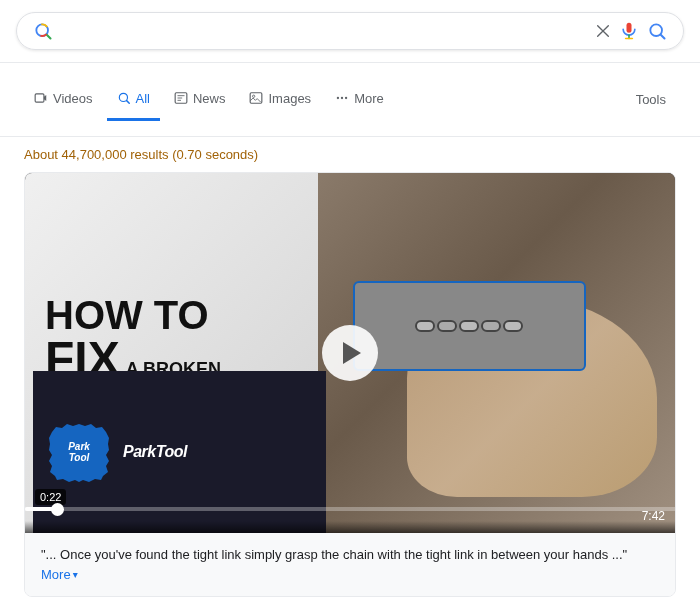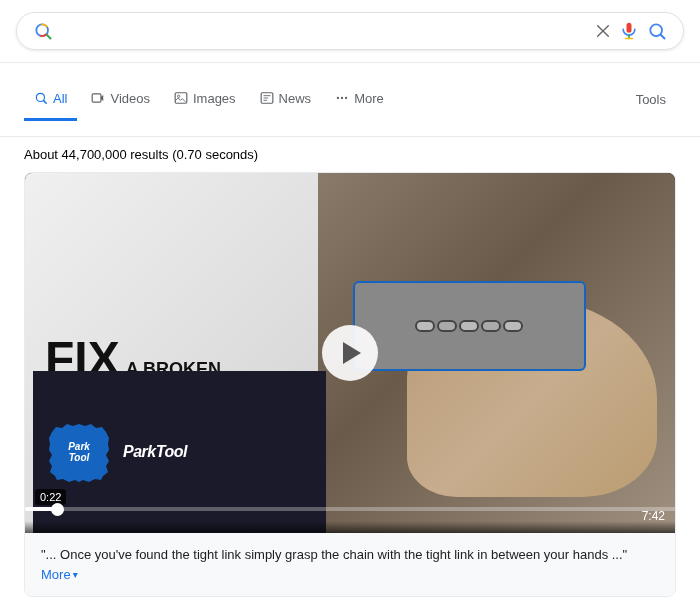--- a/index.html
+++ b/index.html
@@ -74,21 +74,21 @@
       font-size: 13px;
       color: #5f6368;
       cursor: pointer;
       padding: 29px 10px;
     }
 
     
     .results-count {
       padding: 10px 24px;
       font-size: 13px;
-      color: #000000;
+      color: #a16207;
     }
 
     
     .video-container {
       margin: 0 24px;
       border-radius: 8px;
       overflow: hidden;
       border: 1px solid #e8eaed;
     }
 
@@ -249,52 +249,52 @@
     <button class="search-icon-btn">
       <svg width="20" height="20" viewBox="0 0 24 24" fill="none">
         <circle cx="11" cy="11" r="7" stroke="#4285f4" stroke-width="2.2"></circle>
         <line x1="16.5" y1="16.5" x2="21" y2="21" stroke="#4285f4" stroke-width="2.5" stroke-linecap="round"></line>
       </svg>
     </button>
   </div>
 </div>
 
 <div class="tabs-area">
+  <div class="tab">
+    <svg width="14" height="14" viewBox="0 0 24 24" fill="none">
+      <rect x="2" y="5" width="15" height="14" rx="2" stroke="#5f6368" stroke-width="2"></rect>
+      <polygon points="21,7 17,10 17,14 21,17" fill="#5f6368"></polygon>
+    </svg>
+    <span>Videos</span>
+  </div>
   <div class="tab active">
     <svg width="14" height="14" viewBox="0 0 24 24" fill="none">
       <circle cx="11" cy="11" r="7" stroke="#1a73e8" stroke-width="2"></circle>
       <line x1="16.5" y1="16.5" x2="21" y2="21" stroke="#1a73e8" stroke-width="2.5" stroke-linecap="round"></line>
     </svg>
     <span>All</span>
-  </div>
-  <div class="tab">
-    <svg width="14" height="14" viewBox="0 0 24 24" fill="none">
-      <rect x="2" y="5" width="15" height="14" rx="2" stroke="#5f6368" stroke-width="2"></rect>
-      <polygon points="21,7 17,10 17,14 21,17" fill="#5f6368"></polygon>
-    </svg>
-    <span>Videos</span>
-  </div>
-  <div class="tab">
-    <svg width="14" height="14" viewBox="0 0 24 24" fill="none">
-      <rect x="2" y="3" width="20" height="18" rx="2" stroke="#5f6368" stroke-width="2"></rect>
-      <circle cx="8" cy="9" r="2" stroke="#5f6368" stroke-width="1.5"></circle>
-      <path d="M2 17l5-5 4 4 3-3 6 6" stroke="#5f6368" stroke-width="1.5" fill="none"></path>
-    </svg>
-    <span>Images</span>
   </div>
   <div class="tab">
     <svg width="14" height="14" viewBox="0 0 24 24" fill="none">
       <rect x="2" y="3" width="20" height="18" rx="2" stroke="#5f6368" stroke-width="2"></rect>
       <line x1="6" y1="8" x2="18" y2="8" stroke="#5f6368" stroke-width="1.5"></line>
       <line x1="6" y1="12" x2="14" y2="12" stroke="#5f6368" stroke-width="1.5"></line>
       <line x1="6" y1="16" x2="12" y2="16" stroke="#5f6368" stroke-width="1.5"></line>
     </svg>
     <span>News</span>
   </div>
   <div class="tab">
+    <svg width="14" height="14" viewBox="0 0 24 24" fill="none">
+      <rect x="2" y="3" width="20" height="18" rx="2" stroke="#5f6368" stroke-width="2"></rect>
+      <circle cx="8" cy="9" r="2" stroke="#5f6368" stroke-width="1.5"></circle>
+      <path d="M2 17l5-5 4 4 3-3 6 6" stroke="#5f6368" stroke-width="1.5" fill="none"></path>
+    </svg>
+    <span>Images</span>
+  </div>
+  <div class="tab">
     <svg width="14" height="14" viewBox="0 0 24 24">
       <circle cx="5" cy="12" r="2" fill="#5f6368"></circle>
       <circle cx="12" cy="12" r="2" fill="#5f6368"></circle>
       <circle cx="19" cy="12" r="2" fill="#5f6368"></circle>
     </svg>
     <span>More</span>
   </div>
   <div class="tools-tab">
     <span>Tools</span>
   </div>
@@ -302,21 +302,21 @@
 
 <div class="results-count">
   <span>About 44,700,000 results (0.70 seconds)</span>
 </div>
 
 <div class="video-container">
   <div class="video-thumbnail">
 
     <div class="video-bg-left">
       <div style="font-size:40px; font-weight:900; color:#111; line-height:1.0; text-transform:uppercase; font-family:Arial,sans-serif;">
-        <br>
+        <span>HOW TO</span><br>
         <span style="display:inline-flex; align-items:baseline; gap:6px;">
           <span style="font-size:48px;">FIX</span>
           <span style="display:inline-flex; flex-direction:column; line-height:1.1;">
             <span style="font-size:18px; font-weight:800;">A BROKEN</span>
             <span style="font-size:28px; font-weight:900;">CHAIN</span>
           </span>
         </span>
       </div>
     </div>
 

